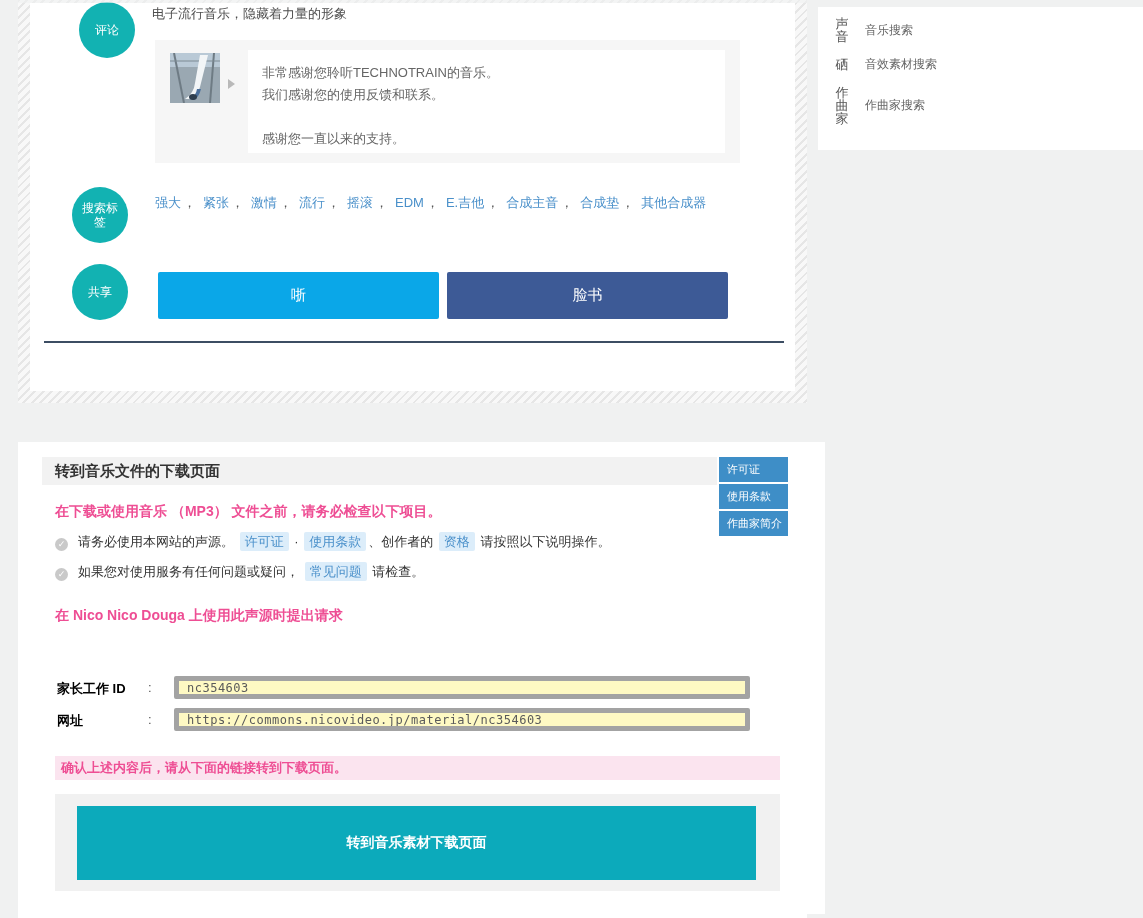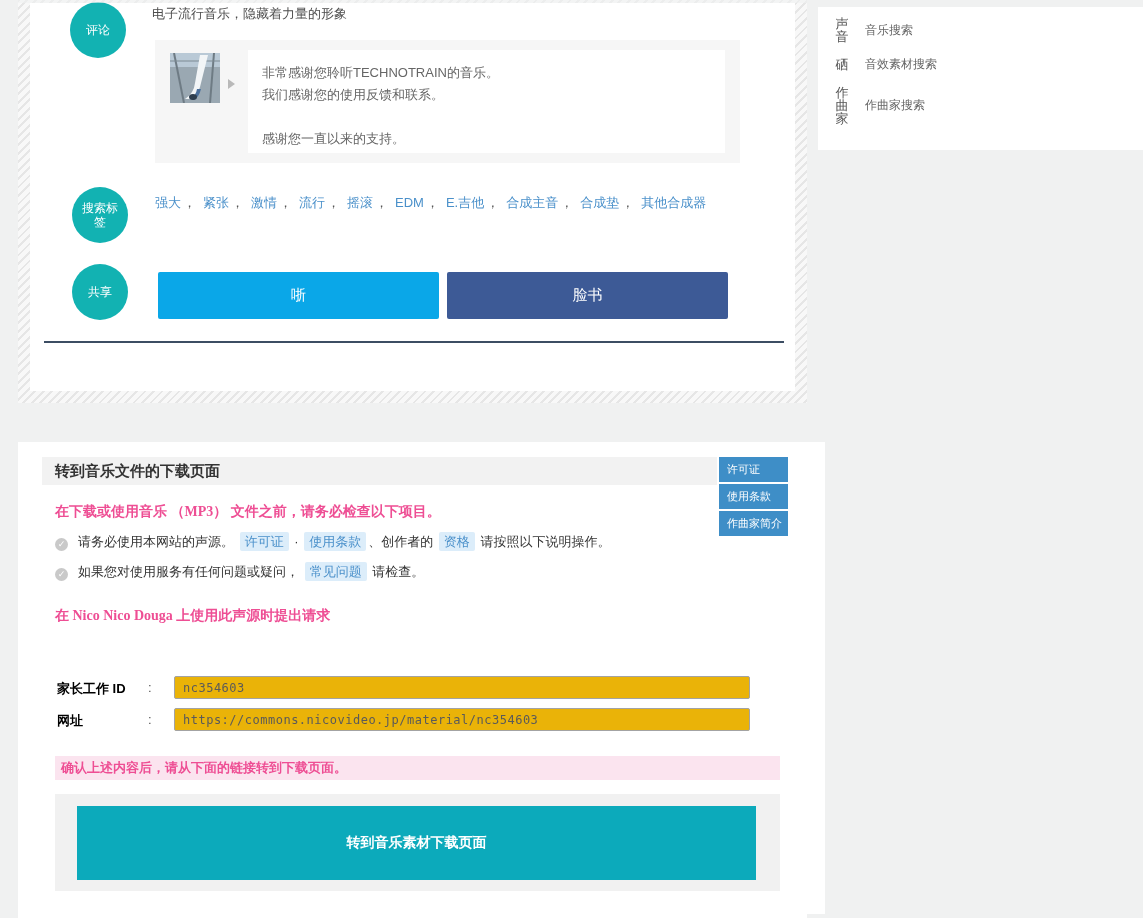--- a/index.html
+++ b/index.html
@@ -71,21 +71,21 @@
   .dl-header {
     position:absolute; left:24px; top:15px; width:675px; height:28px;
     background:#f2f2f2; font-size:15px; font-weight:bold; color:#333;
     line-height:28px; padding-left:13px;
   }
   .side-tabs { position:absolute; left:701px; top:15px; width:69px; }
   .side-tab {
     width:69px; height:25px; margin-bottom:2px; background:#3e8ec7; color:#fff;
     font-size:11px; line-height:25px; padding-left:8px; cursor:pointer; white-space:nowrap; overflow:hidden;
   }
-  .pink-heading { position:absolute; left:37px; font-size:14px; font-weight:bold; color:#ee4e94;font-family:Liberation Serif, serif; }
+  .pink-heading { position:absolute; left:37px; font-size:14px; font-weight:bold; color:#ee4e94; }
   .ph-1 { top:61px; }
   .ph-2 { top:165px; }
   .bullet-row { position:absolute; left:37px; width:720px; font-size:13px; color:#333; line-height:20px; }
   .br-1 { top:90px; }
   .br-2 { top:120px; }
   .check-ico {
     display:inline-block; width:13px; height:13px; border-radius:50%;
     background:#c9c9c9; color:#fff; font-size:9px; line-height:13px; text-align:center;
     margin-right:10px; vertical-align:-1px;
   }
@@ -96,21 +96,21 @@
   .pink-em { color:#ee4e94; font-weight:bold; }
   .nico-para { position:absolute; left:37px; top:193px; width:730px; font-size:13px; line-height:20px; color:#333; }
 
   .form-row { position:absolute; left:39px; width:720px; height:23px; }
   .fr-1 { top:234px; }
   .fr-2 { top:266px; }
   .form-label { position:absolute; left:0; top:4px; font-size:13px; font-weight:bold; color:#000000; }
   .form-colon { position:absolute; left:91px; top:4px; font-size:13px; color:#555; }
   .form-input {
     position:absolute; left:117px; top:0; width:576px; height:23px;
-    background:#eab308; border:1px solid #a3a3a3; border-radius:2px;
+    background:#fef9c3; border:5px solid #a3a3a3; border-radius:2px;
     font-family:"DejaVu Sans Mono", monospace; font-size:12px; color:#5a5a5a;
     padding:0 8px; letter-spacing:0.5px;
   }
   .confirm-bar {
     position:absolute; left:37px; top:314px; width:725px; height:24px;
     background:#fbe4ef; color:#ee4e94; font-size:13px; font-weight:bold;
     line-height:24px; padding-left:6px;
   }
   .dl-gray-box { position:absolute; left:37px; top:352px; width:725px; height:97px; background:#f1f1f1; }
   .dl-button {
@@ -123,21 +123,21 @@
   .top-edge-line { position:absolute; left:18px; top:0; width:789px; height:3px; background:#f0f1f1; opacity:.6; }
 </style>
 </head>
 <body>
 
 <div class="stage">
 
   <div class="panel-top">
     <div class="panel-top-inner">
 
-      <div class="badge-circle" style="left:40px; top:-1px;">
+      <div class="badge-circle" style="left:49px; top:-1px;">
         <span>评论</span>
       </div>
       <div class="comment-title">电子流行音乐，隐藏着力量的形象</div>
 
       <div class="comment-box">
         <div class="train-thumb">
           <svg width="50" height="50" viewBox="0 0 50 50">
             <rect x="0" y="0" width="50" height="50" fill="#9aa8b2"></rect>
             <rect x="0" y="0" width="50" height="14" fill="#b9c9d6"></rect>
             <line x1="4" y1="0" x2="14" y2="50" stroke="#6e7b84" stroke-width="2"></line>

